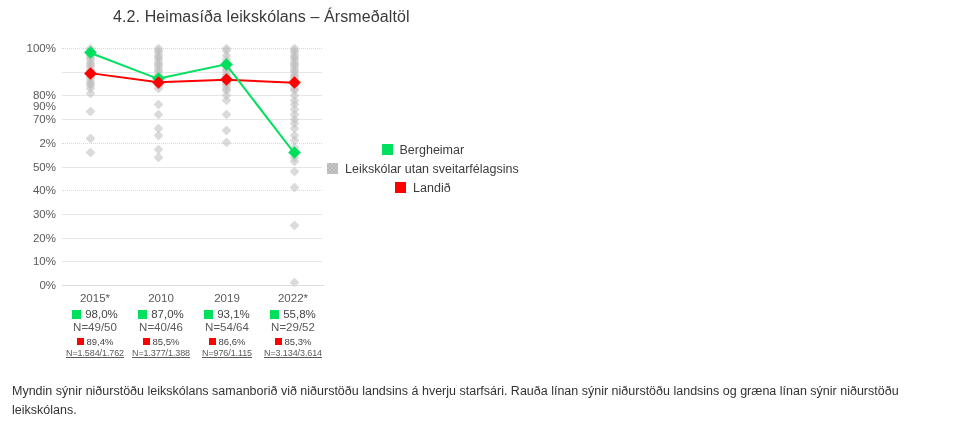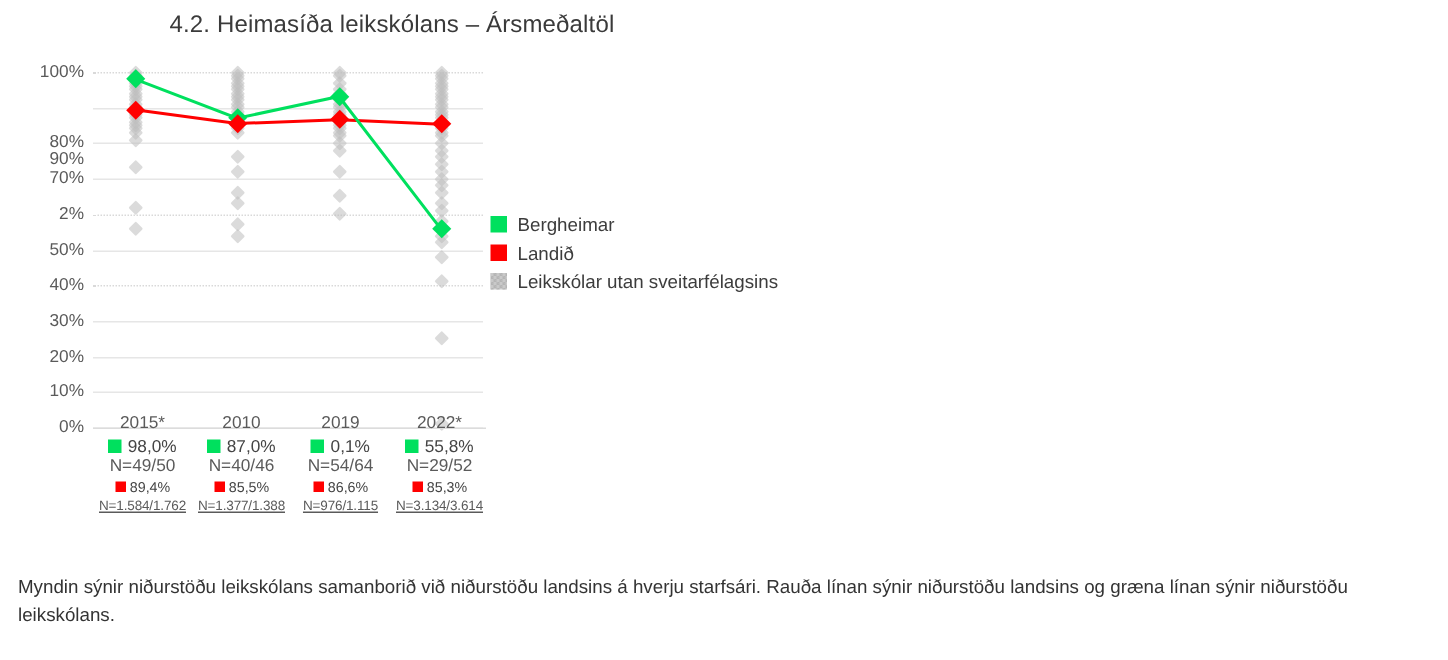--- a/index.html
+++ b/index.html
@@ -117,20 +117,21 @@
     position: absolute;
     left: 327px;
     top: 140px;
     font-size: 12.5px;
     color: #3c3c3c;
   }
   .legend-row {
     display: flex;
     align-items: center;
     height: 19px;
+    justify-content: center;
   }
   .legend-swatch {
     width: 11px;
     height: 11px;
     margin-right: 7px;
     flex: 0 0 auto;
   }
   .sw-green { background: #00e05e; }
   .sw-red { background: #ff0000; }
   .sw-gray {
@@ -139,21 +140,21 @@
       linear-gradient(45deg, #b5b5b5 25%, transparent 25%, transparent 75%, #b5b5b5 75%),
       linear-gradient(45deg, #b5b5b5 25%, transparent 25%, transparent 75%, #b5b5b5 75%);
     background-size: 4px 4px;
     background-position: 0 0, 2px 2px;
   }
 
   
   #data-table {
     position: absolute;
     left: 62px;
-    top: 276px;
+    top: 292px;
     width: 264px;
   }
   .tbl-row {
     display: flex;
     width: 264px;
   }
   .tbl-cell {
     width: 66px;
     text-align: center;
     font-size: 11.5px;
@@ -349,40 +350,40 @@
   </div>
 
   <div id="axis-bottom"></div>
 
   <div id="legend">
       <div class="legend-row">
         <span class="legend-swatch sw-green"></span>
         <span>Bergheimar</span>
       </div>
       <div class="legend-row">
+        <span class="legend-swatch sw-gray"></span>
+        <span>Leikskólar utan sveitarfélagsins</span>
+      </div>
+      <div class="legend-row">
         <span class="legend-swatch sw-red"></span>
         <span>Landið</span>
-      </div>
-      <div class="legend-row">
-        <span class="legend-swatch sw-gray"></span>
-        <span>Leikskólar utan sveitarfélagsins</span>
       </div>
     </div>
 
   <div id="data-table">
     <div class="tbl-row row-year" id="row-year">
         <div class="tbl-cell">2015*</div>
         <div class="tbl-cell">2010</div>
         <div class="tbl-cell">2019</div>
         <div class="tbl-cell">2022*</div>
       </div>
     <div class="tbl-row row-green" id="row-green">
         <div class="tbl-cell"><span class="cell-swatch sw-green"></span><span>98,0%</span></div>
         <div class="tbl-cell"><span class="cell-swatch sw-green"></span><span>87,0%</span></div>
-        <div class="tbl-cell"><span class="cell-swatch sw-green"></span><span>0,1%</span></div>
+        <div class="tbl-cell"><span class="cell-swatch sw-green"></span><span>93,1%</span></div>
         <div class="tbl-cell"><span class="cell-swatch sw-green"></span><span>55,8%</span></div>
       </div>
     <div class="tbl-row row-greenN" id="row-greenN">
         <div class="tbl-cell">N=49/50</div>
         <div class="tbl-cell">N=40/46</div>
         <div class="tbl-cell">N=54/64</div>
         <div class="tbl-cell">N=29/52</div>
       </div>
     <div class="tbl-row row-red" id="row-red">
         <div class="tbl-cell"><span class="cell-swatch sw-red"></span><span>89,4%</span></div>

